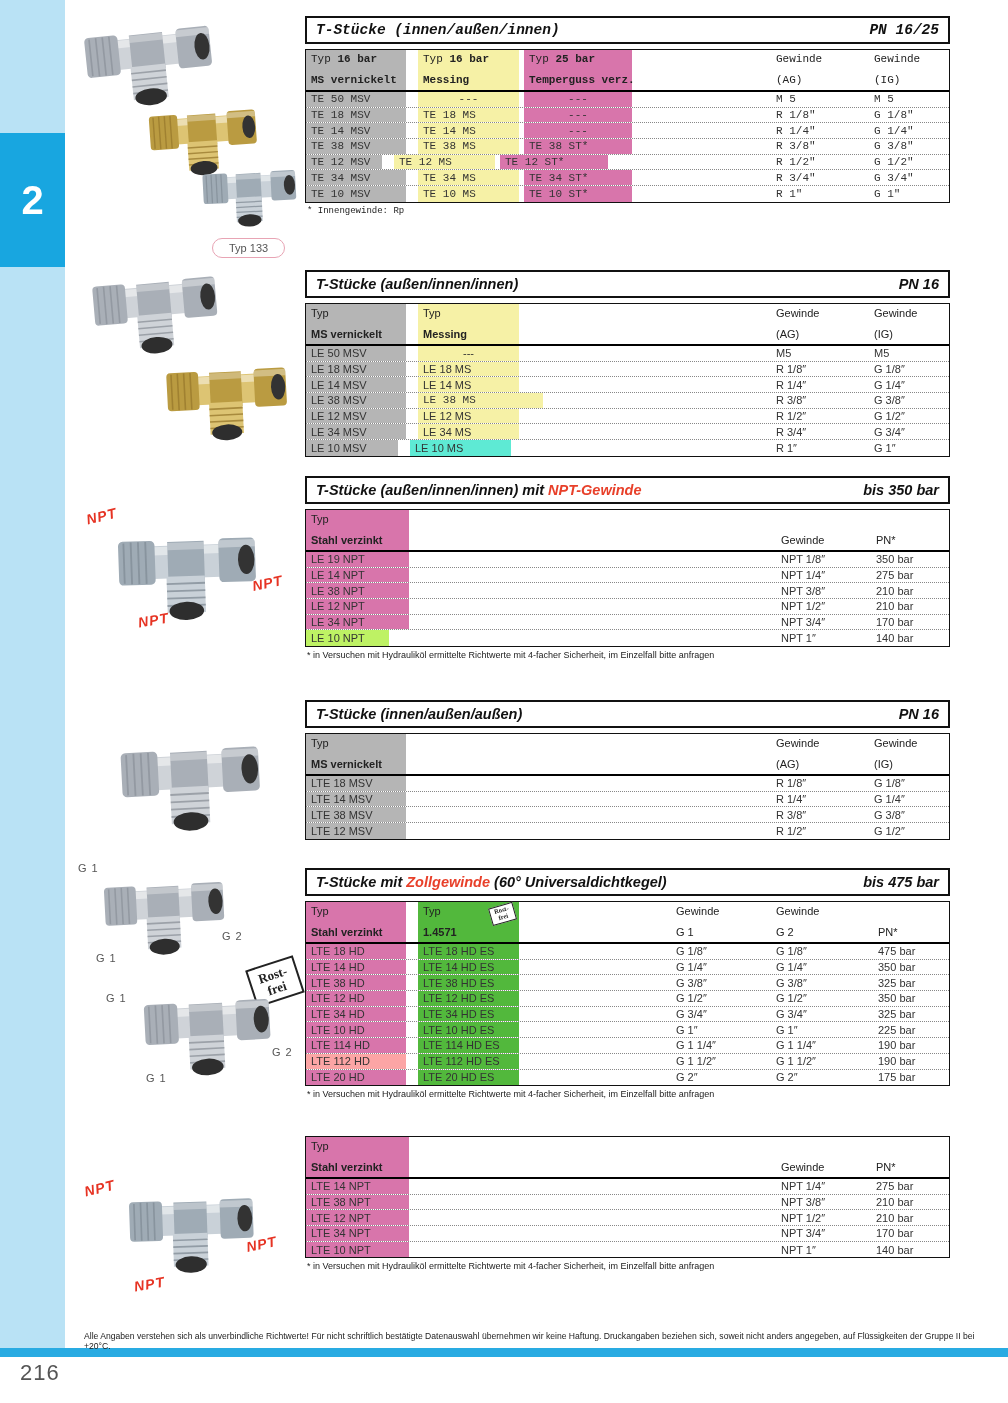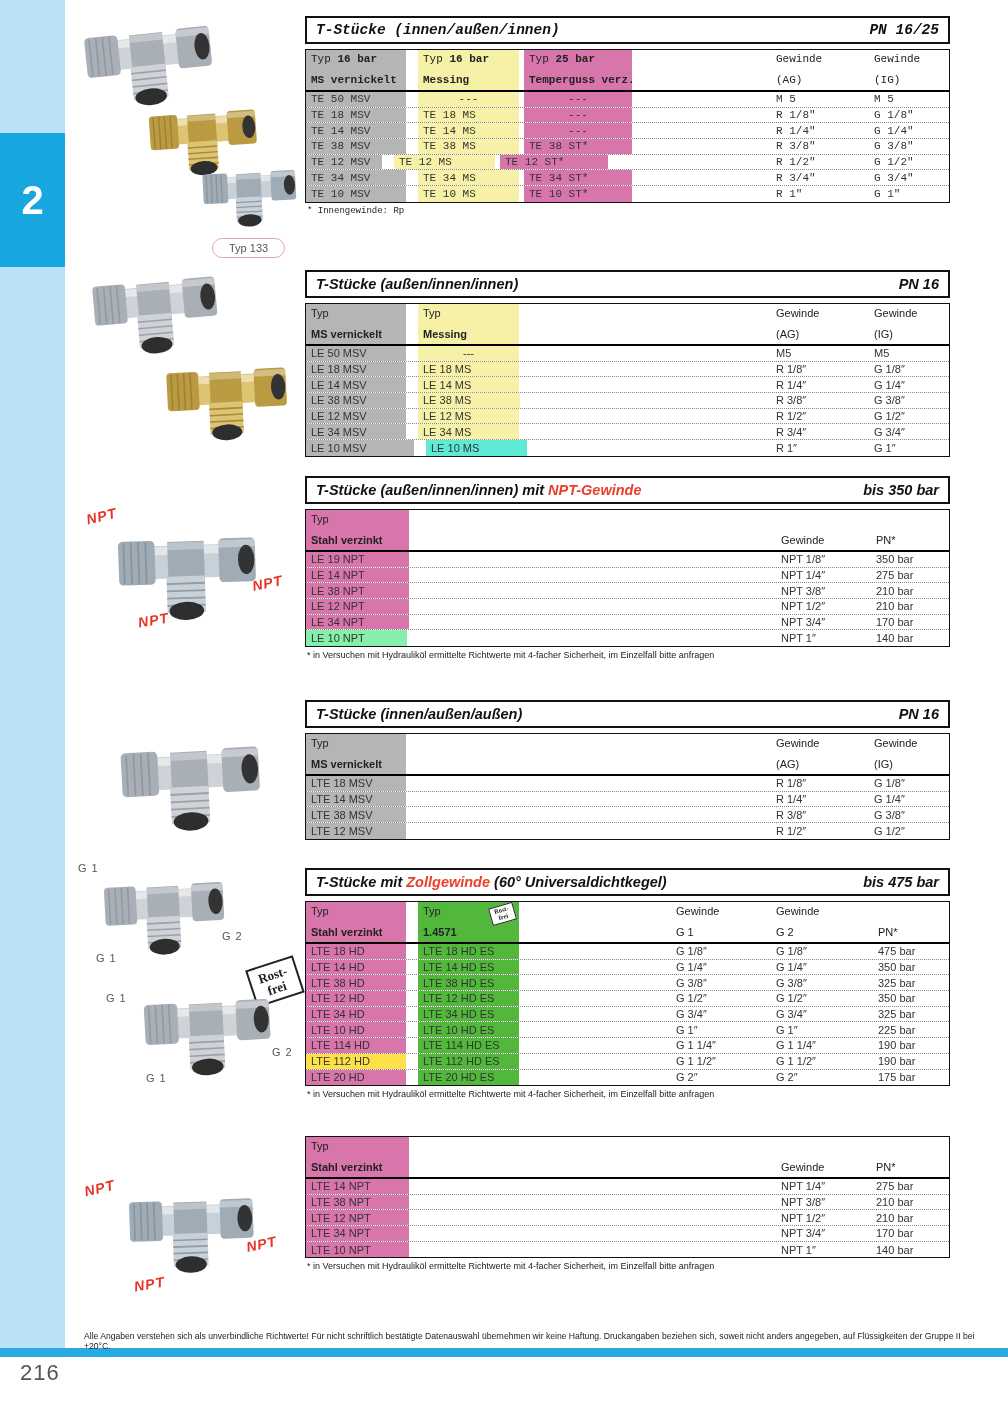--- a/index.html
+++ b/index.html
@@ -277,21 +277,21 @@
           <div class="cell" style="width: 100px; background: rgb(181, 181, 181);">LE 14 MSV</div>
           <div class="cell sp" style="width: 12px;"></div>
           <div class="cell" style="width: 101px; background: rgb(246, 241, 166);">LE 14 MS</div>
           <div class="cell sp" style="flex: 1 1 0%;"></div>
           <div class="cell" style="width: 98px;">R 1/4″</div>
           <div class="cell" style="width: 80px;">G 1/4″</div>
         </div>
         <div class="trow">
           <div class="cell" style="width: 100px; background: rgb(181, 181, 181);">LE 38 MSV</div>
           <div class="cell sp" style="width: 12px;"></div>
-          <div class="cell" style="width: 102px; background: rgb(246, 241, 166);">LE 38 MS</div>
+          <div class="cell" style="width: 125px; background: rgb(246, 241, 166); font-family: Liberation Mono, monospace;">LE 38 MS</div>
           <div class="cell sp" style="flex: 1 1 0%;"></div>
           <div class="cell" style="width: 98px;">R 3/8″</div>
           <div class="cell" style="width: 80px;">G 3/8″</div>
         </div>
         <div class="trow">
           <div class="cell" style="width: 100px; background: rgb(181, 181, 181);">LE 12 MSV</div>
           <div class="cell sp" style="width: 12px;"></div>
           <div class="cell" style="width: 101px; background: rgb(246, 241, 166);">LE 12 MS</div>
           <div class="cell sp" style="flex: 1 1 0%;"></div>
           <div class="cell" style="width: 98px;">R 1/2″</div>
@@ -299,21 +299,21 @@
         </div>
         <div class="trow">
           <div class="cell" style="width: 100px; background: rgb(181, 181, 181);">LE 34 MSV</div>
           <div class="cell sp" style="width: 12px;"></div>
           <div class="cell" style="width: 101px; background: rgb(246, 241, 166);">LE 34 MS</div>
           <div class="cell sp" style="flex: 1 1 0%;"></div>
           <div class="cell" style="width: 98px;">R 3/4″</div>
           <div class="cell" style="width: 80px;">G 3/4″</div>
         </div>
         <div class="trow last">
-          <div class="cell" style="width: 108px; background: rgb(181, 181, 181);">LE 10 MSV</div>
+          <div class="cell" style="width: 92px; background: rgb(181, 181, 181);">LE 10 MSV</div>
           <div class="cell sp" style="width: 12px;"></div>
           <div class="cell" style="width: 101px; background: #5eead4;">LE 10 MS</div>
           <div class="cell sp" style="flex: 1 1 0%;"></div>
           <div class="cell" style="width: 98px;">R 1″</div>
           <div class="cell" style="width: 80px;">G 1″</div>
         </div>
       </div>
     </section>
   <section class="tsec" style="top: 476px;">
       <div class="tbar">
@@ -360,21 +360,21 @@
           <div class="cell" style="width: 95px;">NPT 1/2″</div>
           <div class="cell" style="width: 78px;">210 bar</div>
         </div>
         <div class="trow">
           <div class="cell" style="width: 103px; background: rgb(216, 117, 171);">LE 34 NPT</div>
           <div class="cell sp" style="flex: 1 1 0%;"></div>
           <div class="cell" style="width: 95px;">NPT 3/4″</div>
           <div class="cell" style="width: 78px;">170 bar</div>
         </div>
         <div class="trow last">
-          <div class="cell" style="width: 101px; background: #86efac;">LE 10 NPT</div>
+          <div class="cell" style="width: 83px; background: #bef264;">LE 10 NPT</div>
           <div class="cell sp" style="flex: 1 1 0%;"></div>
           <div class="cell" style="width: 95px;">NPT 1″</div>
           <div class="cell" style="width: 78px;">140 bar</div>
         </div>
       </div>
       <div class="fnote">* in Versuchen mit Hydrauliköl ermittelte Richtwerte mit 4-facher Sicherheit, im Einzelfall bitte anfragen</div>
     </section>
   <section class="tsec" style="top: 700px;">
       <div class="tbar">
         <div class="ttitle"><span>T-Stücke (innen/außen/außen)</span></div>
@@ -510,21 +510,21 @@
         <div class="trow">
           <div class="cell" style="width: 100px; background: rgb(216, 117, 171);">LTE 114 HD</div>
           <div class="cell sp" style="width: 12px;"></div>
           <div class="cell" style="width: 101px; background: rgb(82, 184, 60);">LTE 114 HD ES</div>
           <div class="cell sp" style="flex: 1 1 0%;"></div>
           <div class="cell" style="width: 100px;">G 1 1/4″</div>
           <div class="cell" style="width: 102px;">G 1 1/4″</div>
           <div class="cell" style="width: 76px;">190 bar</div>
         </div>
         <div class="trow">
-          <div class="cell" style="width: 100px; background: #fde047;">LTE 112 HD</div>
+          <div class="cell" style="width: 100px; background: #fca5a5;">LTE 112 HD</div>
           <div class="cell sp" style="width: 12px;"></div>
           <div class="cell" style="width: 101px; background: rgb(82, 184, 60);">LTE 112 HD ES</div>
           <div class="cell sp" style="flex: 1 1 0%;"></div>
           <div class="cell" style="width: 100px;">G 1 1/2″</div>
           <div class="cell" style="width: 102px;">G 1 1/2″</div>
           <div class="cell" style="width: 76px;">190 bar</div>
         </div>
         <div class="trow last">
           <div class="cell" style="width: 100px; background: rgb(216, 117, 171);">LTE 20 HD</div>
           <div class="cell sp" style="width: 12px;"></div>

